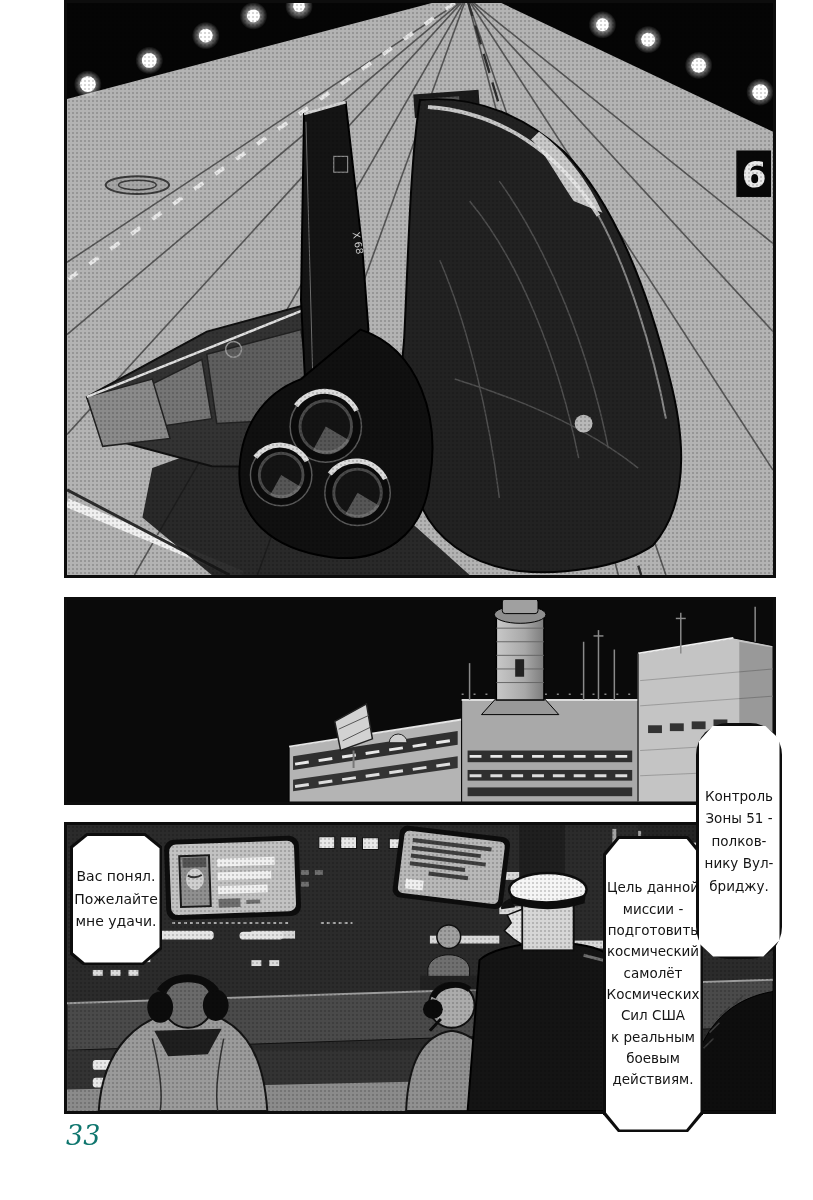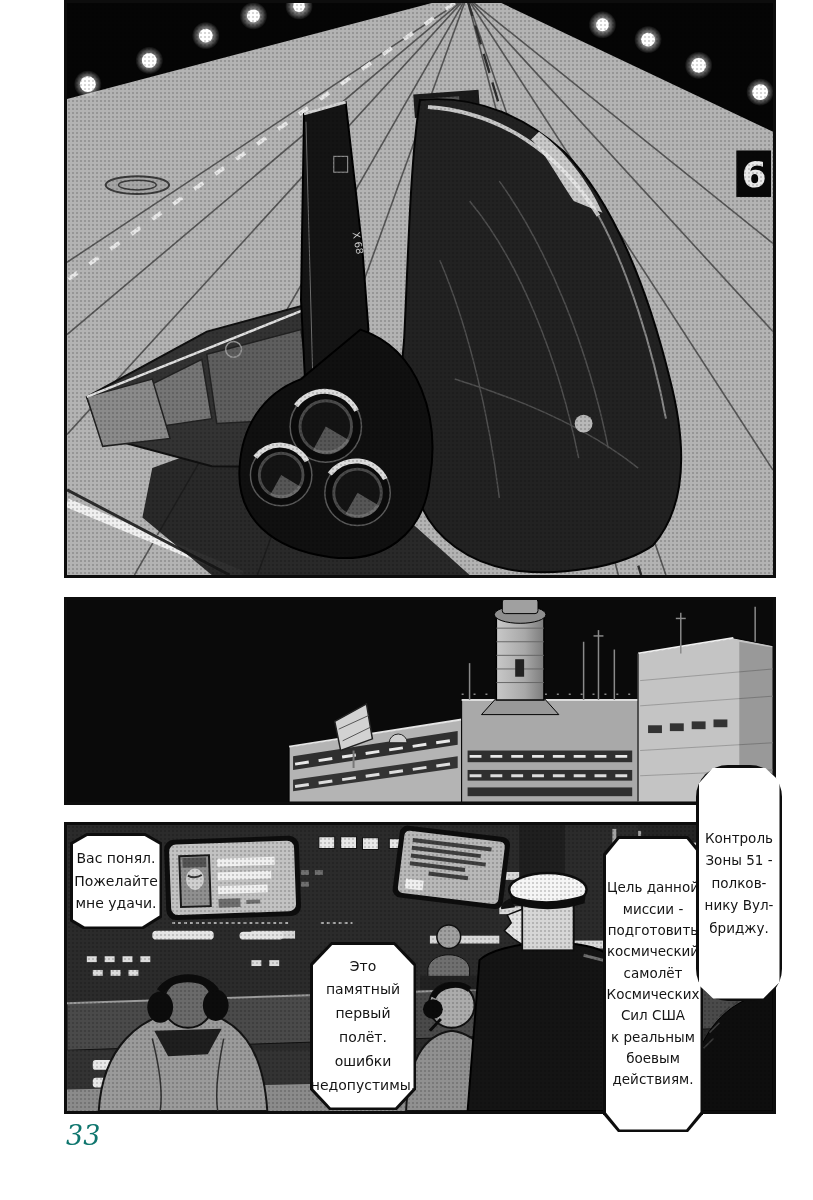--- a/index.html
+++ b/index.html
@@ -10,30 +10,30 @@
   #panel1{left:64px;top:0;width:712px;height:578px;}
   #panel2{left:64px;top:597px;width:712px;height:208px;}
   #panel3{left:64px;top:822px;width:712px;height:292px;}
   .halftone{position:absolute;inset:0;pointer-events:none;
     background-image:radial-gradient(circle,rgba(0,0,0,.16) 1px,transparent 1.3px);
     background-size:4px 4px;}
   .bubble{position:absolute;background:#0d0d0d;z-index:6;}
   .bubble .inner{position:absolute;inset:2.5px;background:#fff;display:flex;align-items:center;
     justify-content:center;text-align:center;color:#141414;white-space:pre-line;
     font-family:"DejaVu Sans",sans-serif;}
-  #bubble-reply{left:70px;top:833px;width:92px;height:96px;}
+  #bubble-reply{left:70px;top:833px;width:92px;height:132px;}
   #bubble-reply,#bubble-reply .inner{clip-path:polygon(18% 0,82% 0,100% 10%,100% 88%,80% 100%,14% 100%,0 92%,0 10%);}
   #bubble-reply .inner{font-size:14px;line-height:1.62;}
   #bubble-briefing{left:310px;top:942px;width:106px;height:168px;}
   #bubble-briefing,#bubble-briefing .inner{clip-path:polygon(20% 0,80% 0,100% 13%,100% 88%,82% 100%,18% 100%,0 88%,0 13%);}
   #bubble-briefing .inner{font-size:14px;line-height:1.7;}
   #bubble-mission{left:603px;top:836px;width:100px;height:296px;}
   #bubble-mission,#bubble-mission .inner{clip-path:polygon(15% 0,85% 0,100% 6%,100% 94%,85% 100%,15% 100%,0 94%,0 6%);}
   #bubble-mission .inner{font-size:13.5px;line-height:1.58;}
-  #bubble-address{left:696px;top:765px;width:86px;height:236px;border-radius:32px;}
+  #bubble-address{left:696px;top:723px;width:86px;height:236px;border-radius:32px;}
   #bubble-address,#bubble-address .inner{clip-path:polygon(18% 0,82% 0,100% 6%,100% 93%,80% 100%,18% 100%,0 94%,0 7%);}
   #bubble-address .inner{font-size:13.5px;line-height:1.66;}
   #page-number{position:absolute;left:66px;top:1120px;font-family:"DejaVu Serif",serif;
     font-style:italic;font-size:27px;color:#0f766e;z-index:3;}
 </style>
 </head>
 <body>
 
 <div id="page">
 
@@ -380,26 +380,20 @@
       </g>
     </svg>
     <div class="halftone"></div>
   </div>
 
   <div class="bubble" id="bubble-reply">
     <div class="inner">Вас понял.
 Пожелайте
 мне удачи.</div>
   </div>
-  <div class="bubble" id="bubble-briefing">
-    <div class="inner">Это памятный
-первый полёт.
-ошибки
-недопустимы.</div>
-  </div>
   <div class="bubble" id="bubble-mission">
     <div class="inner">Цель данной
 миссии -
 подготовить
 космический
 самолёт
 Космических
 Сил США
 к реальным
 боевым

